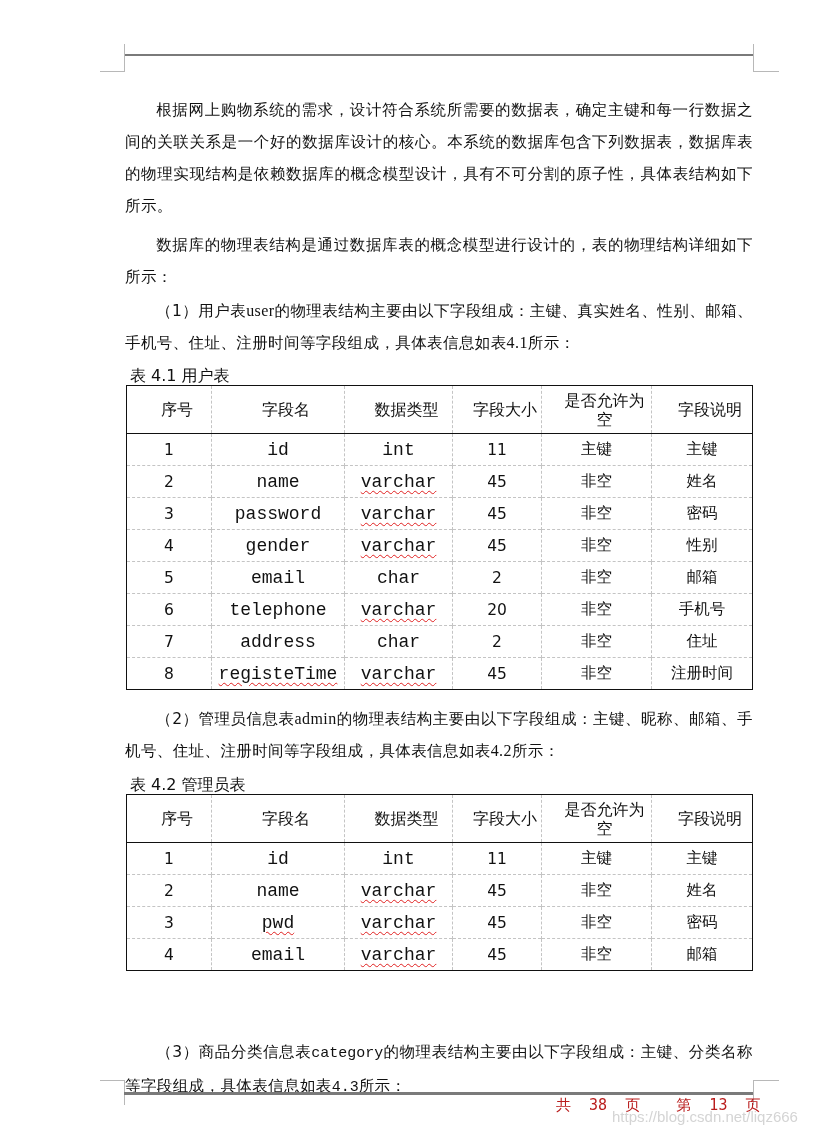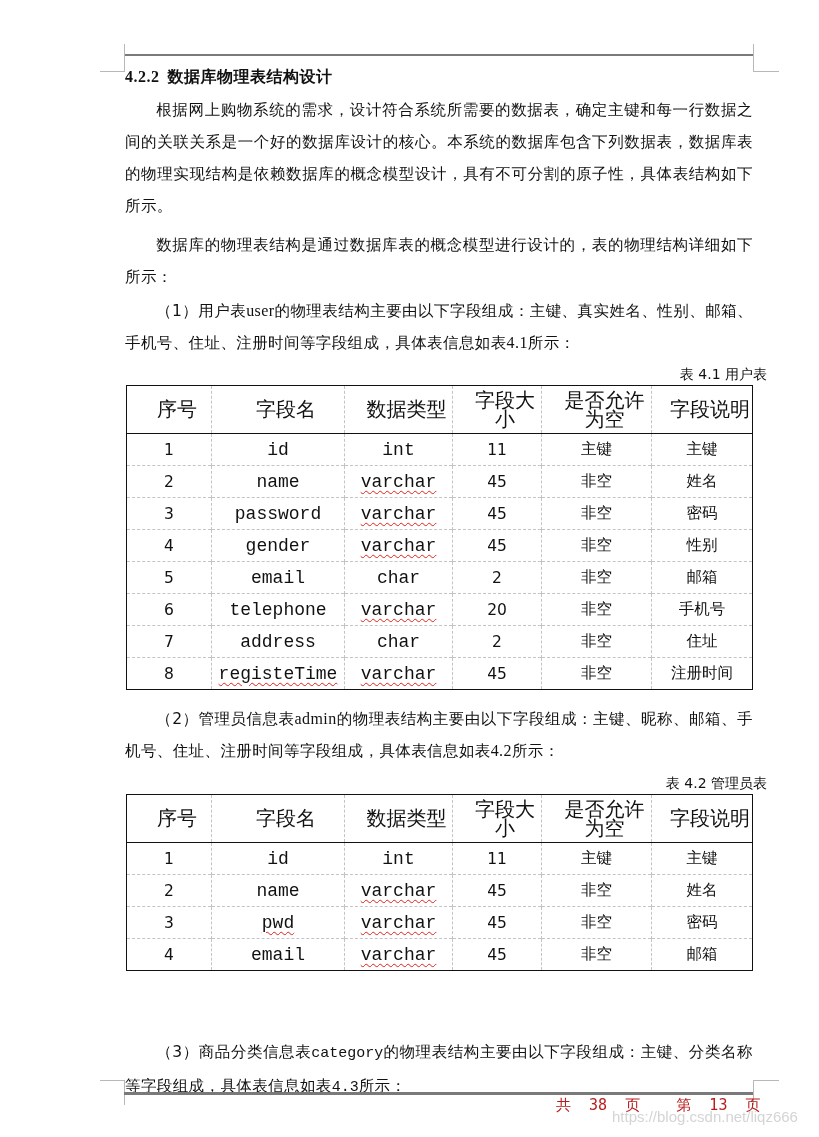--- a/index.html
+++ b/index.html
@@ -17,27 +17,27 @@
   .heading { position: absolute; left: 125px; top: 67px; font-family: "Liberation Serif", "DejaVu Serif", serif;
              font-weight: bold; font-size: 16px; letter-spacing: 0.5px; }
   .heading .num { margin-right: 8px; }
 
   .para { position: absolute; left: 125px; width: 628px; font-size: 15.5px; line-height: 32px;
           letter-spacing: 0.4px; text-align: justify; }
   .para .indent { display: inline-block; width: 31px; }
   .serif-inline { font-family: "Liberation Serif", "DejaVu Serif", serif; font-size: 16px; }
   .mono-inline { font-family: "Liberation Mono", "DejaVu Sans Mono", monospace; font-size: 15px; letter-spacing: 0; }
 
-  .caption { position: absolute; left: 139px; width: 628px; text-align: right; font-size: 14px; }
+  .caption { position: absolute; left: 130px; width: 628px; text-align: left; font-size: 16px; }
 
   table.db { position: absolute; left: 126px; width: 626px; border-collapse: collapse;
              border: 1.5px solid #111; table-layout: fixed; }
   table.db th, table.db td { border-left: 1px dashed #c4c4c4; border-right: 1px dashed #c4c4c4;
              text-align: center; font-weight: normal; padding: 0; }
-  table.db th { height: 47px; font-size: 20px; line-height: 19px; border-bottom: 1.5px solid #111; padding-left: 16px; }
+  table.db th { height: 47px; font-size: 16px; line-height: 19px; border-bottom: 1.5px solid #111; padding-left: 16px; }
   table.db td { height: 31px; font-size: 15.5px; border-top: 1px dashed #c4c4c4; }
   table.db tr:first-child td { border-top: none; }
   table.db td.mono { font-family: "Liberation Mono", "DejaVu Sans Mono", monospace; font-size: 18px; }
   .squiggle { text-decoration: underline wavy #e02020; text-decoration-thickness: 1px; text-underline-offset: 3px; }
 
   .page-counter { position: absolute; left: 556px; top: 1096px; font-size: 15px; color: #b91c1c;
                   letter-spacing: 0; white-space: pre; font-family: "DejaVu Sans Mono", "Liberation Mono", monospace; }
   .watermark { position: absolute; left: 612px; top: 1108px; font-size: 15px; color: #d4d4d4;
                font-family: "Liberation Sans", sans-serif; }
 </style>
@@ -45,23 +45,20 @@
 <body>
 
 <div class="page">
 
   <div class="hdr-rule"></div>
   <div class="mark-v" style="left:124px;top:44px;height:28px;"></div>
   <div class="mark-h" style="left:100px;top:71px;width:25px;"></div>
   <div class="mark-v" style="left:753px;top:44px;height:28px;"></div>
   <div class="mark-h" style="left:753px;top:71px;width:26px;"></div>
 
-  <div class="heading">
-    <span class="num">4.2.2</span><span>数据库物理表结构设计</span>
-  </div>
 
   <div class="para" style="top:229px;">
     <span class="indent"></span><span>数据库的物理表结构是通过数据库表的概念模型进行设计的，表的物理结构详细如下所示：</span>
   </div>
 
   <div class="para" style="top:94px;">
     <span class="indent"></span><span>根据网上购物系统的需求，设计符合系统所需要的数据表，确定主键和每一行数据之间的关联关系是一个好的数据库设计的核心。本系统的数据库包含下列数据表，数据库表的物理实现结构是依赖数据库的概念模型设计，具有不可分割的原子性，具体表结构如下所示。</span>
   </div>
 
   <div class="para" style="top:295px;">

